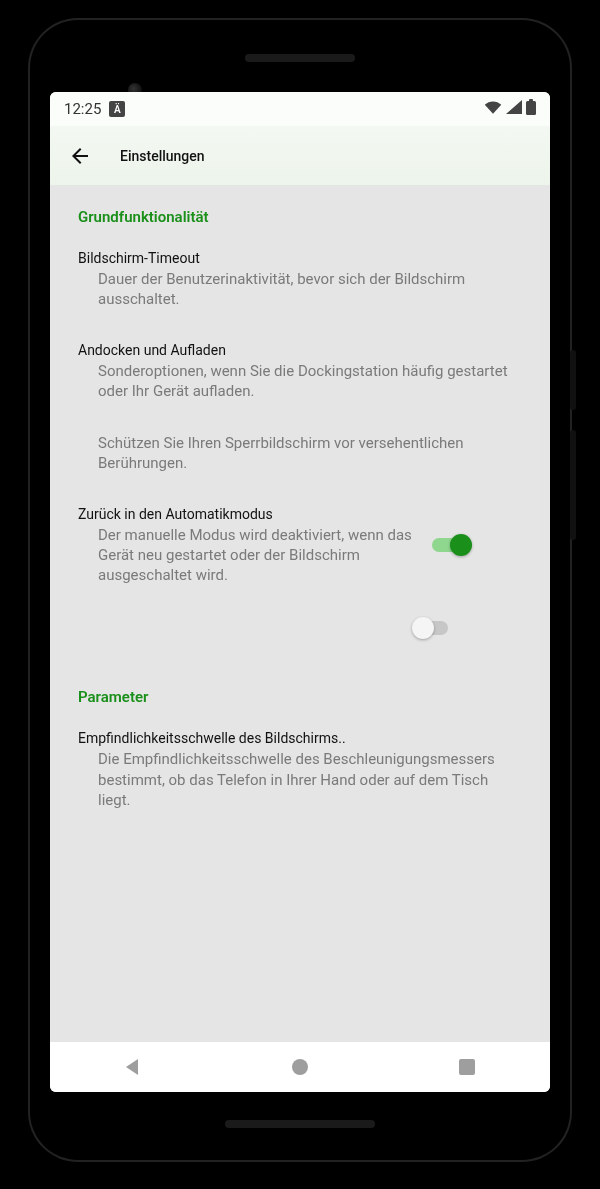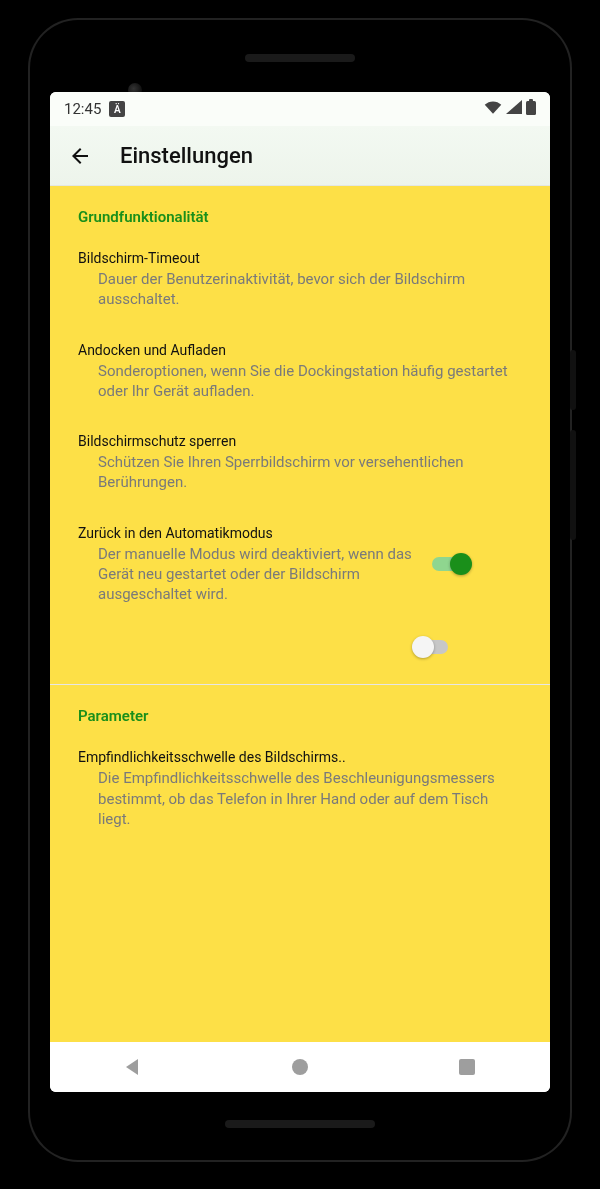--- a/index.html
+++ b/index.html
@@ -92,28 +92,28 @@
     padding: 0 10px;
     gap: 20px;
     border-bottom: 1px solid #e3e7e2;
   }
   .back-btn {
     width: 40px; height: 40px;
     display: flex; align-items: center; justify-content: center;
     cursor: pointer;
   }
   .app-title {
-    font-size: 22px;
+    font-size: 14px;
     font-weight: 500;
     color: #111;
   }
   .content {
     flex: 1;
     overflow: hidden;
-    background: #fde047;
+    background: #e5e5e5;
   }
   .section-header {
     color: #1a8f1a;
     font-size: 15px;
     font-weight: 600;
     padding: 22px 28px 8px 28px;
   }
   .setting-row {
     padding: 16px 28px;
     display: flex;
@@ -196,21 +196,21 @@
   <div class="camera"></div>
   <div class="side-btn b1"></div>
   <div class="side-btn b2"></div>
   <div class="speaker-bottom"></div>
 </div>
 
 <div class="screen">
 
   <div class="status-bar">
     <div class="status-left">
-      <span>12:45</span>
+      <span>12:25</span>
       <span class="lang-badge">Ä</span>
     </div>
     <div class="status-right">
       <span>
         <svg width="18" height="14" viewBox="0 0 24 18">
             <path d="M12 18 L1 6 C7 0 17 0 23 6 Z" fill="#444"></path>
           </svg>
       </span>
       <span>
         <svg width="16" height="14" viewBox="0 0 16 14">
@@ -248,21 +248,20 @@
 
     <div class="setting-row">
       <div class="setting-text">
         <div class="setting-title">Andocken und Aufladen</div>
         <div class="setting-sub">Sonderoptionen, wenn Sie die Dockingstation häufig gestartet oder Ihr Gerät aufladen.</div>
       </div>
     </div>
 
     <div class="setting-row">
       <div class="setting-text">
-        <div class="setting-title">Bildschirmschutz sperren</div>
         <div class="setting-sub">Schützen Sie Ihren Sperrbildschirm vor versehentlichen Berührungen.</div>
       </div>
     </div>
 
     <div class="setting-row">
       <div class="setting-text" style="max-width:340px">
         <div class="setting-title">Zurück in den Automatikmodus</div>
         <div class="setting-sub">Der manuelle Modus wird deaktiviert, wenn das Gerät neu gestartet oder der Bildschirm ausgeschaltet wird.</div>
       </div>
       <div class="switch on">

